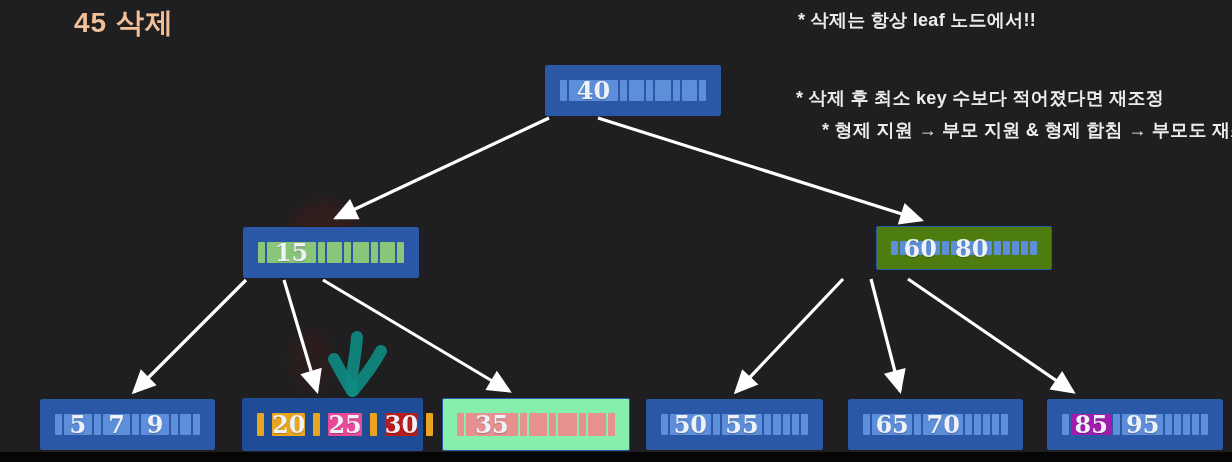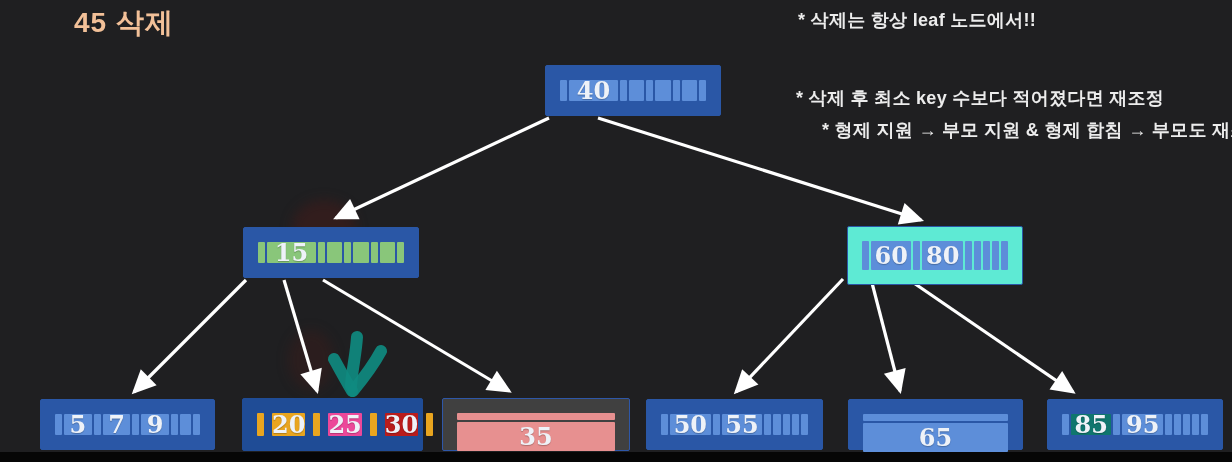--- a/index.html
+++ b/index.html
@@ -104,21 +104,21 @@
         <div class="cell ptr" style="background: rgb(137, 198, 122);"></div>
         <div class="cell key" style="background: rgb(137, 198, 122);">15</div>
         <div class="cell ptr" style="background: rgb(137, 198, 122);"></div>
         <div class="cell key" style="background: rgb(137, 198, 122);"></div>
         <div class="cell ptr" style="background: rgb(137, 198, 122);"></div>
         <div class="cell key" style="background: rgb(137, 198, 122);"></div>
         <div class="cell ptr" style="background: rgb(137, 198, 122);"></div>
         <div class="cell key" style="background: rgb(137, 198, 122);"></div>
         <div class="cell ptr" style="background: rgb(137, 198, 122);"></div>
       </div>
-      <div class="node" style="left: 847px; top: 226px; width: 176px; height: 59px; background: #5eead4; border: 1px solid rgb(42, 87, 166);">
+      <div class="node" style="left: 876px; top: 226px; width: 176px; height: 44px; background: #4d7c0f; border: 1px solid rgb(42, 87, 166);">
         <div class="cell ptr" style="background: rgb(93, 142, 217);"></div>
         <div class="cell key" style="background: rgb(93, 142, 217);">60</div>
         <div class="cell ptr" style="background: rgb(93, 142, 217);"></div>
         <div class="cell key" style="background: rgb(93, 142, 217);">80</div>
         <div class="cell ptr" style="background: rgb(93, 142, 217);"></div>
         <div class="cell key" style="background: rgb(93, 142, 217);"></div>
         <div class="cell ptr" style="background: rgb(93, 142, 217);"></div>
         <div class="cell key" style="background: rgb(93, 142, 217);"></div>
         <div class="cell ptr" style="background: rgb(93, 142, 217);"></div>
       </div>
@@ -137,21 +137,21 @@
         <div class="cell ptr" style="background: rgb(233, 165, 31);"></div>
         <div class="cell key" style="background: rgb(233, 165, 31);">20</div>
         <div class="cell ptr" style="background: rgb(233, 165, 31);"></div>
         <div class="cell key" style="background: #ec4899;">25</div>
         <div class="cell ptr" style="background: rgb(233, 165, 31);"></div>
         <div class="cell key" style="background: #b91c1c;">30</div>
         <div class="cell ptr" style="background: rgb(233, 165, 31);"></div>
         <div class="cell key" style="background: rgb(233, 165, 31);"></div>
         <div class="cell ptr" style="background: rgb(233, 165, 31);"></div>
       </div>
-      <div class="node" style="left: 442px; top: 398px; width: 188px; height: 53px; background: #404040; border: 1px solid rgb(46, 87, 168); flex-direction: column;">
+      <div class="node" style="left: 442px; top: 398px; width: 188px; height: 53px; background: #86efac; border: 1px solid rgb(46, 87, 168);">
         <div class="cell ptr" style="background: rgb(231, 144, 144);"></div>
         <div class="cell key" style="background: rgb(231, 144, 144);">35</div>
         <div class="cell ptr" style="background: rgb(231, 144, 144);"></div>
         <div class="cell key" style="background: rgb(231, 144, 144);"></div>
         <div class="cell ptr" style="background: rgb(231, 144, 144);"></div>
         <div class="cell key" style="background: rgb(231, 144, 144);"></div>
         <div class="cell ptr" style="background: rgb(231, 144, 144);"></div>
         <div class="cell key" style="background: rgb(231, 144, 144);"></div>
         <div class="cell ptr" style="background: rgb(231, 144, 144);"></div>
       </div>
@@ -159,34 +159,34 @@
         <div class="cell ptr" style="background: rgb(93, 142, 217);"></div>
         <div class="cell key" style="background: rgb(93, 142, 217);">50</div>
         <div class="cell ptr" style="background: rgb(93, 142, 217);"></div>
         <div class="cell key" style="background: rgb(93, 142, 217);">55</div>
         <div class="cell ptr" style="background: rgb(93, 142, 217);"></div>
         <div class="cell key" style="background: rgb(93, 142, 217);"></div>
         <div class="cell ptr" style="background: rgb(93, 142, 217);"></div>
         <div class="cell key" style="background: rgb(93, 142, 217);"></div>
         <div class="cell ptr" style="background: rgb(93, 142, 217);"></div>
       </div>
-      <div class="node" style="left: 848px; top: 399px; width: 175px; height: 51px; background: rgb(42, 87, 166); border: 1px solid rgb(42, 87, 166); flex-direction: column;">
+      <div class="node" style="left: 848px; top: 399px; width: 175px; height: 51px; background: rgb(42, 87, 166); border: 1px solid rgb(42, 87, 166);">
         <div class="cell ptr" style="background: rgb(93, 142, 217);"></div>
         <div class="cell key" style="background: rgb(93, 142, 217);">65</div>
         <div class="cell ptr" style="background: rgb(93, 142, 217);"></div>
         <div class="cell key" style="background: rgb(93, 142, 217);">70</div>
         <div class="cell ptr" style="background: rgb(93, 142, 217);"></div>
         <div class="cell key" style="background: rgb(93, 142, 217);"></div>
         <div class="cell ptr" style="background: rgb(93, 142, 217);"></div>
         <div class="cell key" style="background: rgb(93, 142, 217);"></div>
         <div class="cell ptr" style="background: rgb(93, 142, 217);"></div>
       </div>
       <div class="node" style="left: 1047px; top: 399px; width: 176px; height: 51px; background: rgb(42, 87, 166); border: 1px solid rgb(42, 87, 166);">
         <div class="cell ptr" style="background: rgb(93, 142, 217);"></div>
-        <div class="cell key" style="background: #0f766e;">85</div>
+        <div class="cell key" style="background: #a21caf;">85</div>
         <div class="cell ptr" style="background: rgb(93, 142, 217);"></div>
         <div class="cell key" style="background: rgb(93, 142, 217);">95</div>
         <div class="cell ptr" style="background: rgb(93, 142, 217);"></div>
         <div class="cell key" style="background: rgb(93, 142, 217);"></div>
         <div class="cell ptr" style="background: rgb(93, 142, 217);"></div>
         <div class="cell key" style="background: rgb(93, 142, 217);"></div>
         <div class="cell ptr" style="background: rgb(93, 142, 217);"></div>
       </div>
     </div>
 

